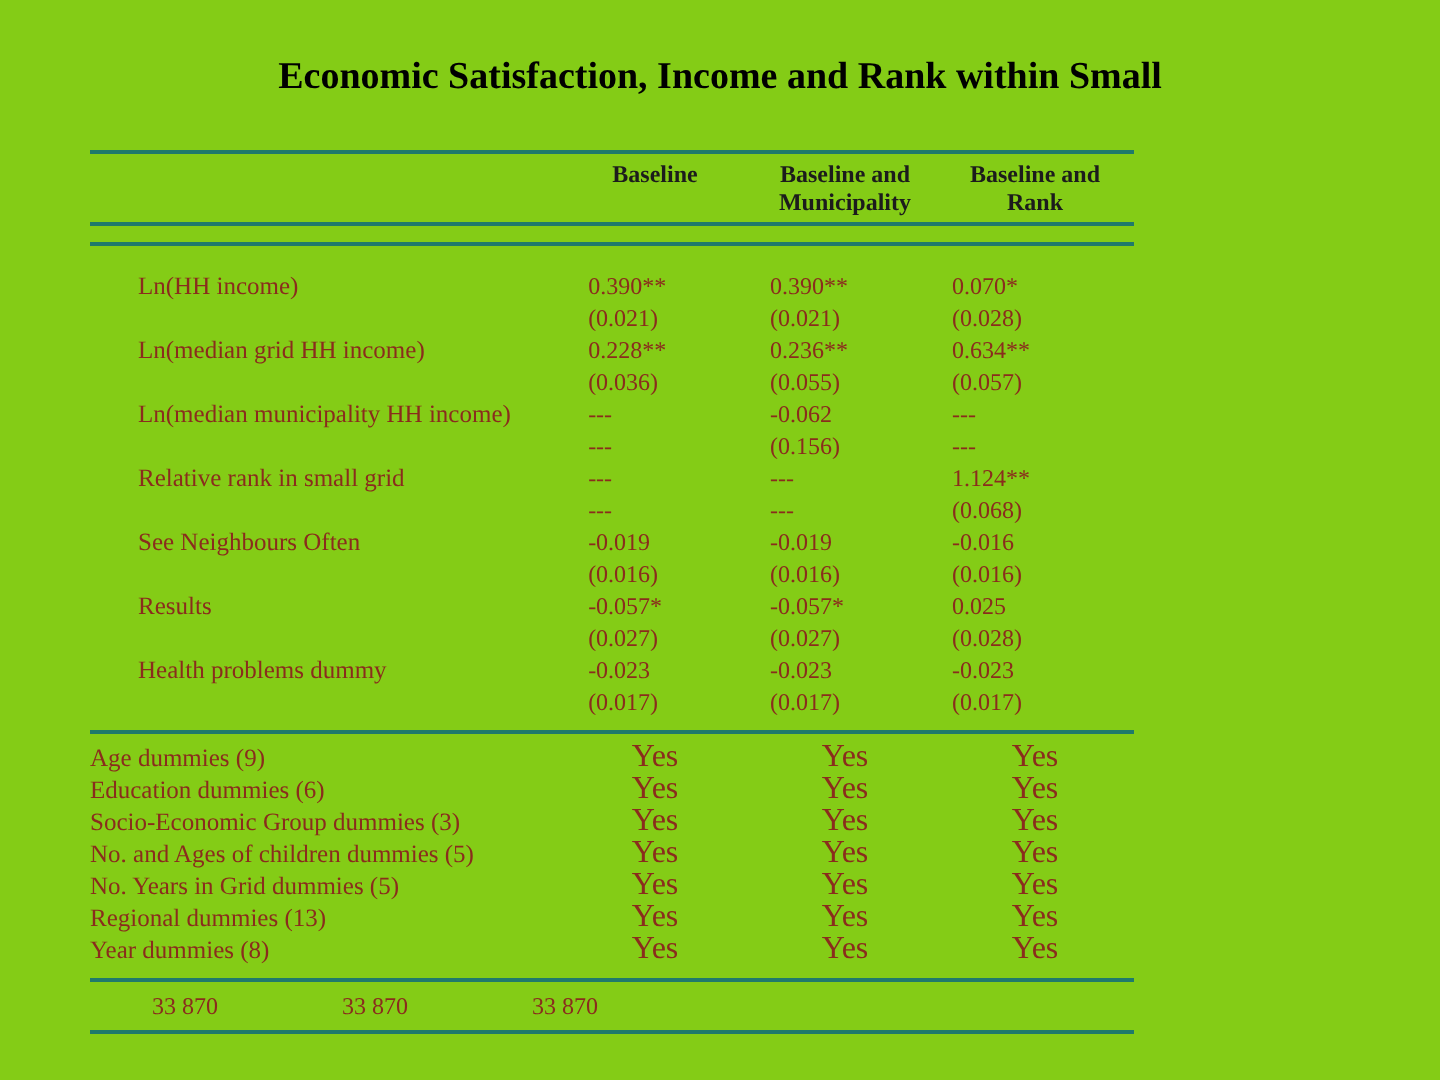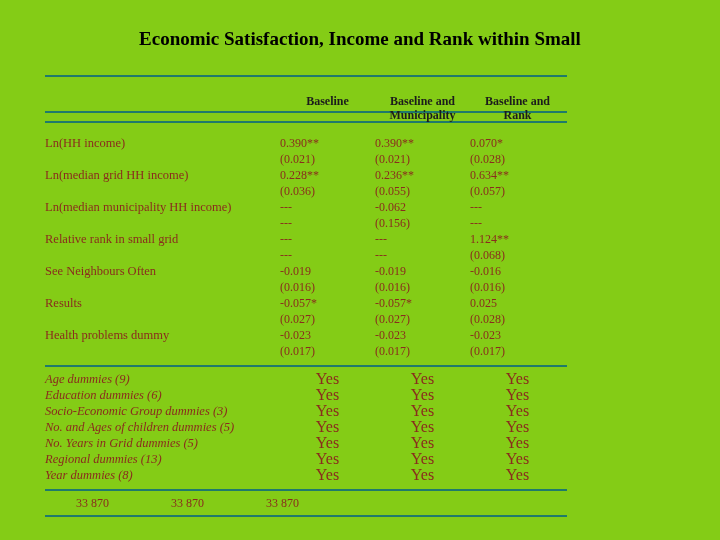--- a/index.html
+++ b/index.html
@@ -7,34 +7,34 @@
   .slide{position:relative;width:720px;height:540px;background:#84cc16;}
 
   .title{position:absolute;top:26px;left:0;width:720px;text-align:center;
          font-weight:bold;font-size:19px;line-height:25px;color:#000000;}
 
   .table{position:absolute;left:45px;top:75px;width:522px;}
 
   .rule{height:2px;background:#1f7a6b;}
   .rule.thin{height:2px;}
 
-  .header-row{display:flex;height:34px;align-items:flex-start;padding-top:17px;box-sizing:border-box;}
+  .header-row{display:flex;height:34px;align-items:flex-start;padding-top:3px;box-sizing:border-box;}
   .spacer{width:235px;}
   .hcell{width:95px;text-align:center;font-weight:bold;font-size:12px;line-height:14px;
          color:#1c1c1c;white-space:pre-line;}
 
   .gap8{height:8px;} .gap12{height:12px;} .gap6{height:6px;} .gap4{height:4px;}
 
-  .crow{display:flex;height:32px;}
+  .crow{display:flex;height:32px;margin-left:24px;}
   .lcell{width:235px;font-size:12.5px;line-height:16px;color:#8a2c1d;}
   .dcell{width:95px;font-size:12px;color:#8a2c1d;}
   .dcell .v,.dcell .se{height:16px;line-height:16px;}
 
   .drow{display:flex;height:16px;line-height:16px;}
-  .drow .lcell{font-size:12.5px;font-style:italic;}
+  .drow .lcell{font-size:12.5px;}
   .drow .ycell{width:95px;text-align:center;font-size:16px;color:#8a2c1d;}
 
   .obs-row{display:flex;height:24px;align-items:center;}
   .obs-row .lcell{line-height:24px;}
   .obs-row .ocell{width:95px;text-align:center;font-size:12px;color:#8a2c1d;}
 </style>
 </head>
 <body>
 
 <div class="slide">

